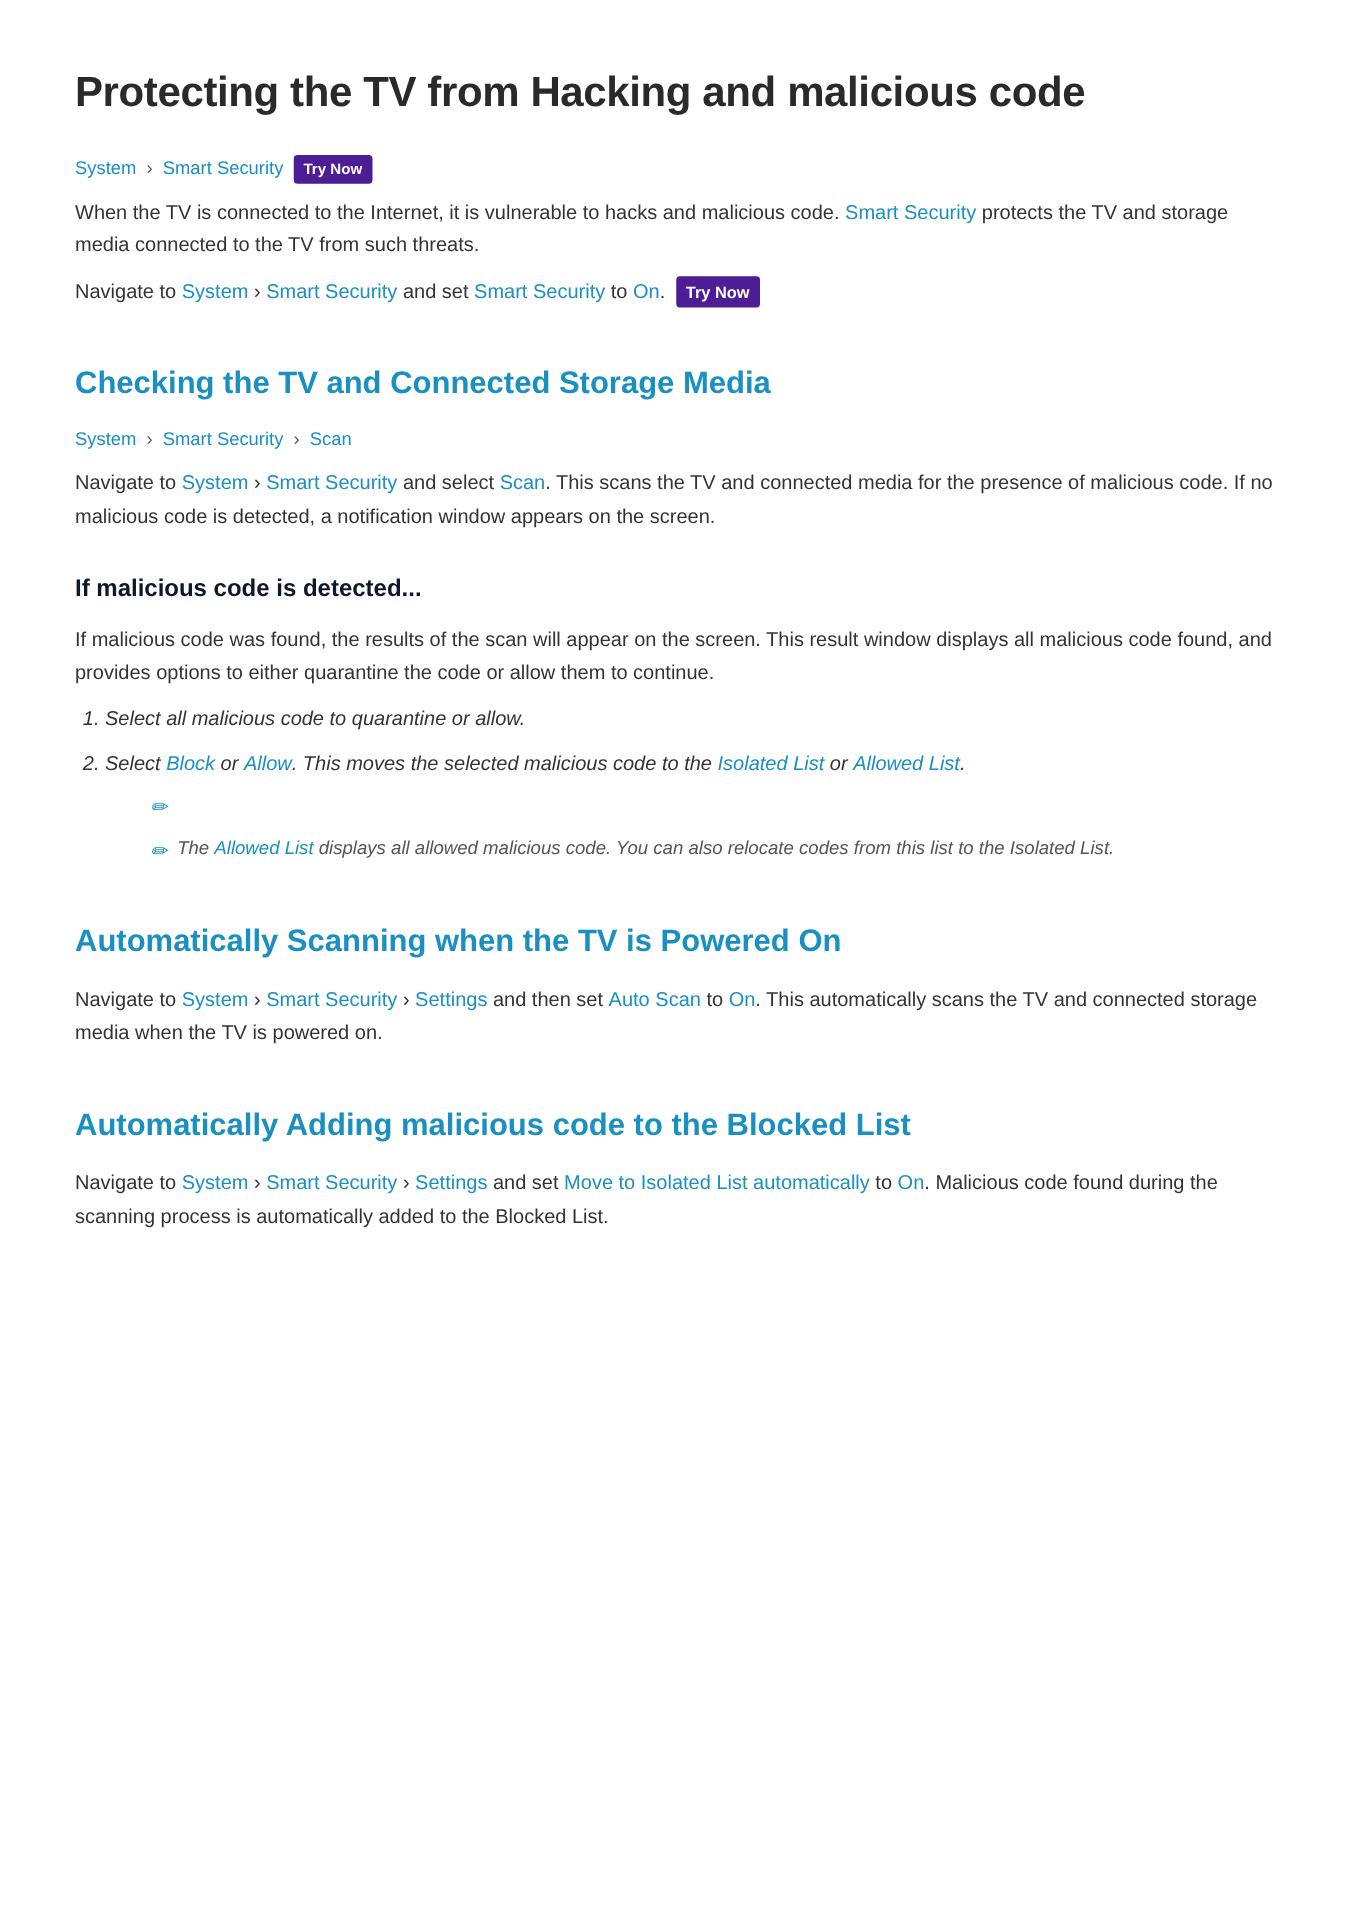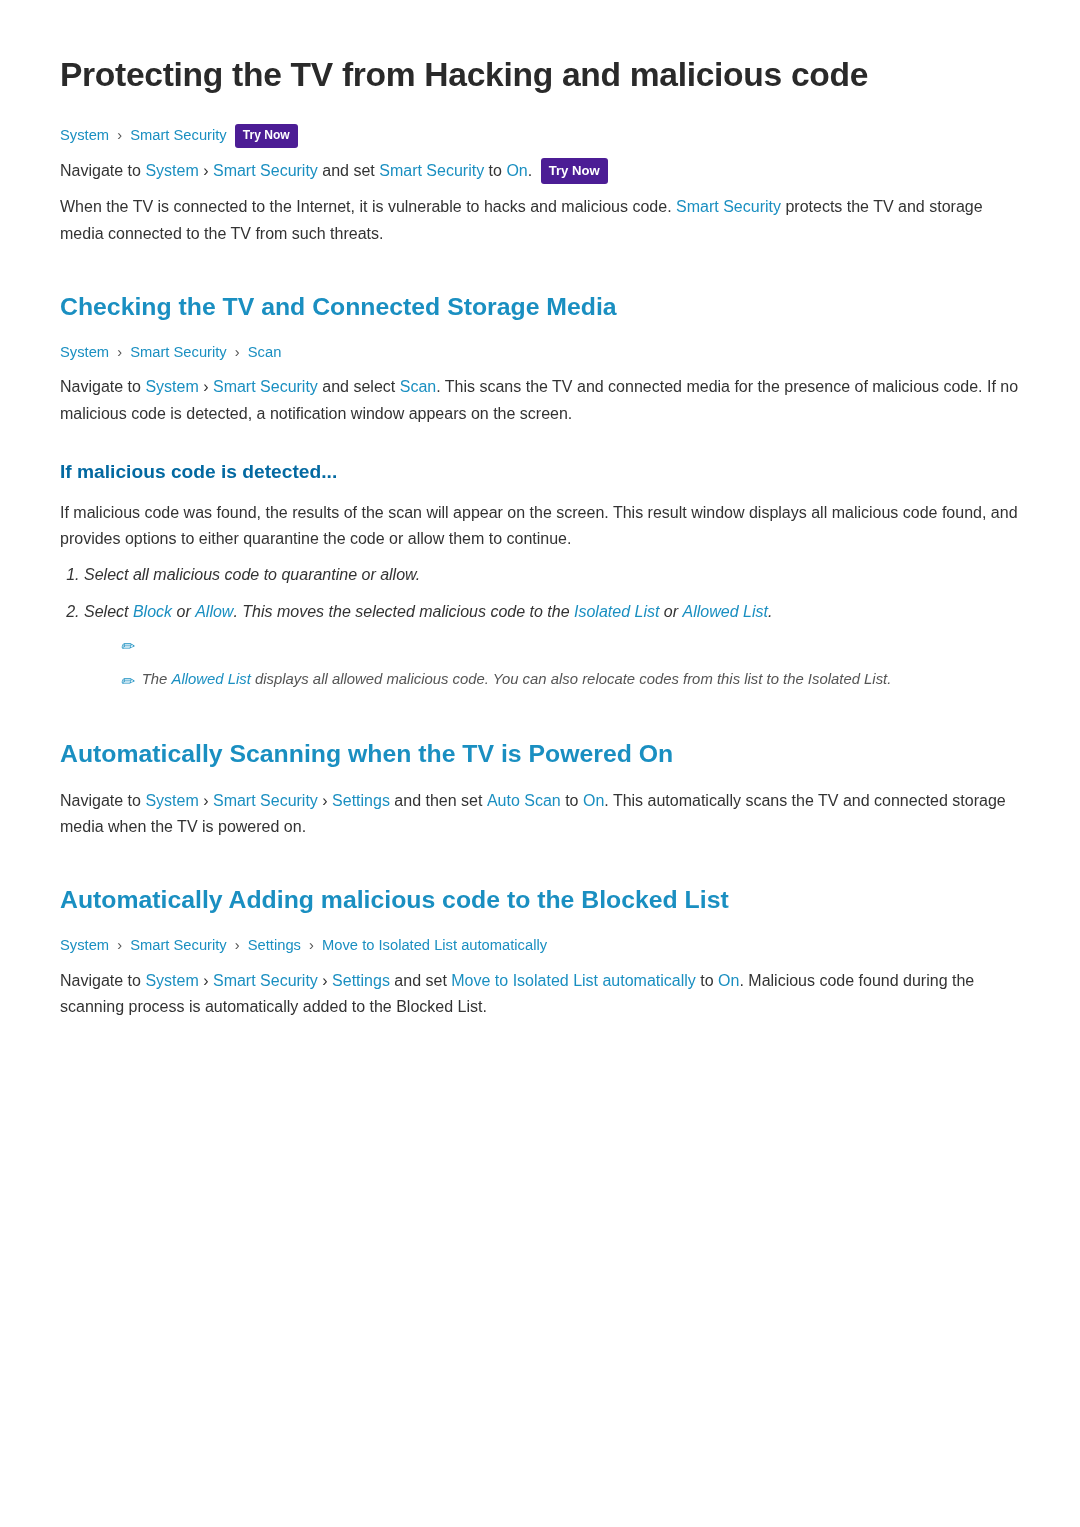--- a/index.html
+++ b/index.html
@@ -21,21 +21,21 @@
     h2 {
       font-size: 1.55em;
       font-weight: 700;
       color: #1a8fc1;
       margin-bottom: 14px;
       margin-top: 40px;
     }
     h3 {
       font-size: 1.2em;
       font-weight: 600;
-      color: #0369a1;
+      color: #0f172a;
       margin-bottom: 12px;
       margin-top: 30px;
     }
     .breadcrumb {
       font-size: 0.92em;
       margin-bottom: 10px;
       color: #1a8fc1;
     }
     .breadcrumb .sep {
       color: #555;
@@ -110,34 +110,34 @@
 <h1>Protecting the TV from Hacking and malicious code</h1>
 
 <div class="section">
   <div class="breadcrumb">
     <span class="link">System</span>
     <span class="sep">›</span>
     <span class="link">Smart Security</span>
     <span class="try-now">Try Now</span>
   </div>
   <p>
+    When the TV is connected to the Internet, it is vulnerable to hacks and malicious code.
+    <span class="link-blue">Smart Security</span>
+    protects the TV and storage media connected to the TV from such threats.
+  </p>
+  <p>
     Navigate to
     <span class="link-blue">System</span>
     ›
     <span class="link-blue">Smart Security</span>
     and set
     <span class="link-blue">Smart Security</span>
     to
     <span class="link-blue">On</span>.
     <span class="try-now">Try Now</span>
-  </p>
-  <p>
-    When the TV is connected to the Internet, it is vulnerable to hacks and malicious code.
-    <span class="link-blue">Smart Security</span>
-    protects the TV and storage media connected to the TV from such threats.
   </p>
 </div>
 
 <div class="section">
   <h2>Checking the TV and Connected Storage Media</h2>
   <div class="breadcrumb">
     <span class="link">System</span>
     <span class="sep">›</span>
     <span class="link">Smart Security</span>
     <span class="sep">›</span>
@@ -200,29 +200,20 @@
     and then set
     <span class="link-blue">Auto Scan</span>
     to
     <span class="link-blue">On</span>.
     This automatically scans the TV and connected storage media when the TV is powered on.
   </p>
 </div>
 
 <div class="section">
   <h2>Automatically Adding malicious code to the Blocked List</h2>
-  <div class="breadcrumb">
-    <span class="link">System</span>
-    <span class="sep">›</span>
-    <span class="link">Smart Security</span>
-    <span class="sep">›</span>
-    <span class="link">Settings</span>
-    <span class="sep">›</span>
-    <span class="link">Move to Isolated List automatically</span>
-  </div>
   <p>
     Navigate to
     <span class="link-blue">System</span>
     ›
     <span class="link-blue">Smart Security</span>
     ›
     <span class="link-blue">Settings</span>
     and set
     <span class="link-blue">Move to Isolated List automatically</span>
     to

